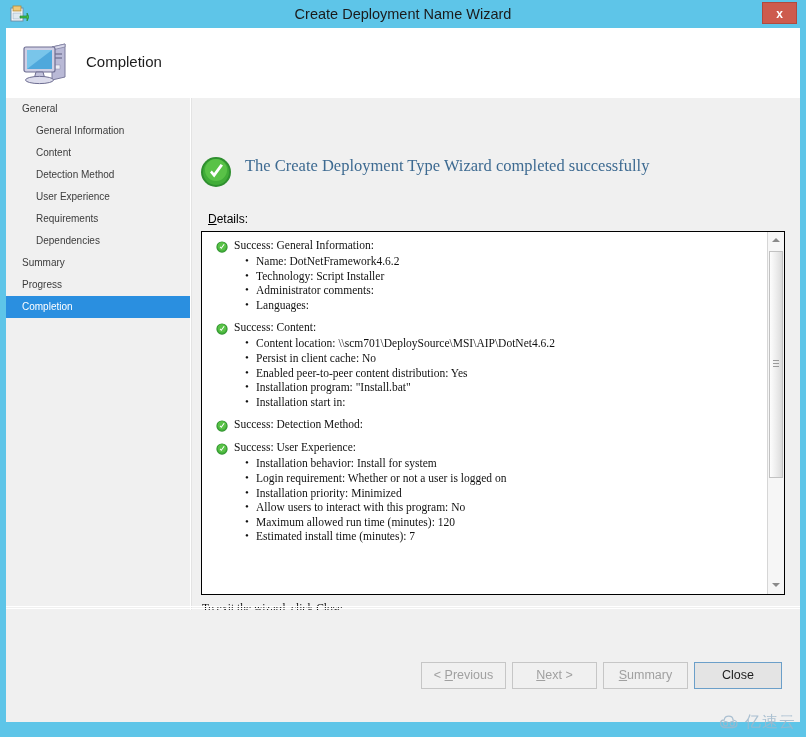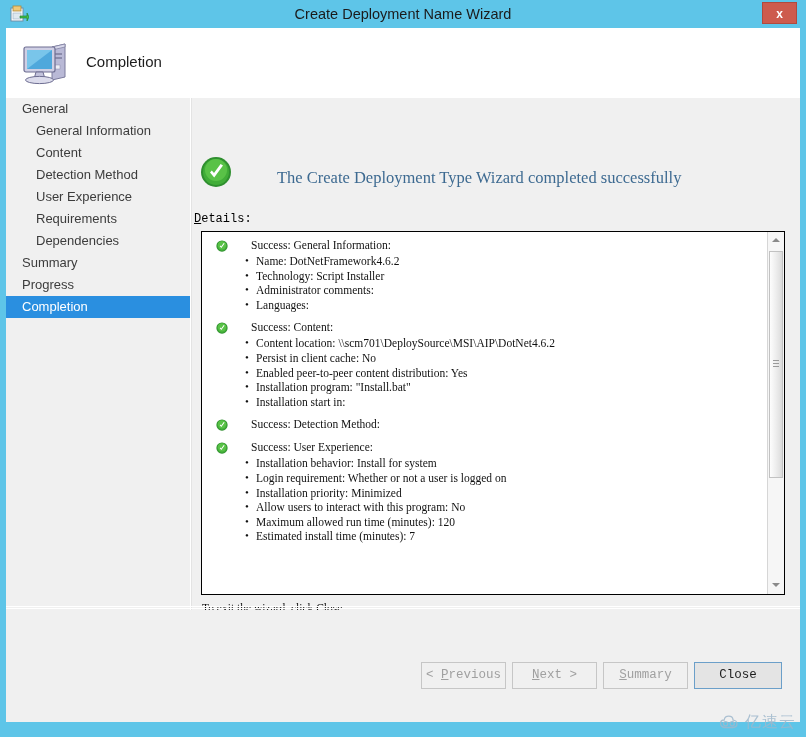--- a/index.html
+++ b/index.html
@@ -97,21 +97,21 @@
     position: absolute;
     left: 0; top: 70px;
     width: 184px;
     height: 624px;
     background: #f0f0f0;
     box-sizing: border-box;
   }
   .nav-item {
     height: 22px;
     line-height: 22px;
-    font-size: 13px;
+    font-size: 10px;
     color: #3c3c3c;
     padding-left: 16px;
     font-family: "Liberation Sans", sans-serif;
     white-space: nowrap;
     cursor: default;
   }
   .nav-item.child { padding-left: 30px; }
   .nav-item.selected {
     background: #2a8fe0;
     color: #ffffff;
@@ -139,38 +139,37 @@
     width: 608px;
     height: 624px;
     background: #f0f0f0;
     box-sizing: border-box;
   }
 
   #result-row {
     position: absolute;
     left: 8px; top: 58px;
     display: flex;
-    align-items: flex-end;
-    gap: 32px;
+    align-items: flex-start;
   }
   #result-icon { width: 32px; height: 32px; }
   #result-text {
     margin-left: 13px;
     font-size: 16.5px;
     color: #3d6a91;
     font-family: "Liberation Serif", serif;
     white-space: nowrap;
   }
 
   #details-label {
     position: absolute;
-    left: 2px; top: 114px;
+    left: 16px; top: 114px;
     font-size: 12px;
     color: #000;
-    font-family: Liberation Mono, monospace;
+    font-family: Liberation Sans, sans-serif;
   }
   #details-label u { text-decoration: underline; }
 
   #details-box {
     position: absolute;
     left: 9px; top: 133px;
     width: 584px;
     height: 364px;
     background: #ffffff;
     border: 1px solid #000000;
@@ -183,27 +182,26 @@
     width: 566px;
     height: 362px;
     padding: 6px 0 0 8px;
     box-sizing: border-box;
     overflow: hidden;
   }
 
   .sec { margin-bottom: 8px; }
   .sec-head {
     display: flex;
-    align-items: center;
+    align-items: flex-end;
     font-size: 11.5px;
     color: #111;
     font-family: "Liberation Serif", serif;
     line-height: 15px;
     padding-left: 6px;
-    gap: 17px;
   }
   .sec-head .ic {
     width: 12px; height: 12px;
     margin-right: 6px;
     margin-top: 1px;
     flex: 0 0 auto;
   }
   .sec ul {
     margin: 1px 0 0 0;
     padding-left: 46px;
@@ -306,21 +304,21 @@
   }
   .wizbtn {
     position: absolute;
     top: 52px;
     height: 27px;
     width: 85px;
     background: #f0f0f0;
     border: 1px solid #c6c6c6;
     font-size: 12.5px;
     color: #a0a0a0;
-    font-family: Liberation Mono, monospace;
+    font-family: Liberation Sans, sans-serif;
     box-sizing: border-box;
     text-align: center;
     line-height: 25px;
     cursor: default;
     padding: 0;
   }
   .wizbtn.enabled {
     color: #1d1d1d;
     background: #e4e4e4;
     border: 1px solid #6b9fc9;

